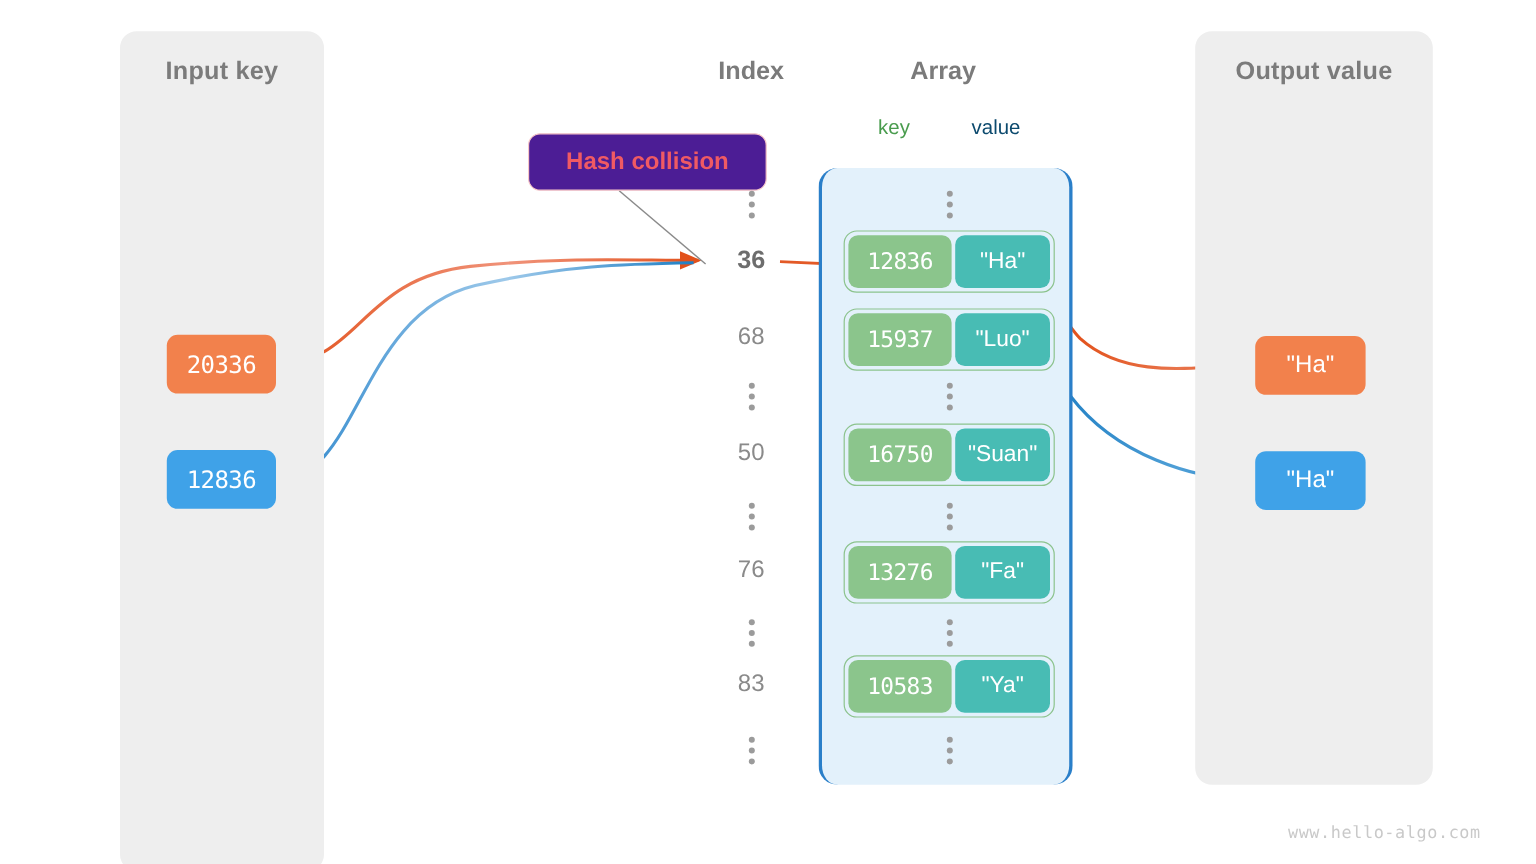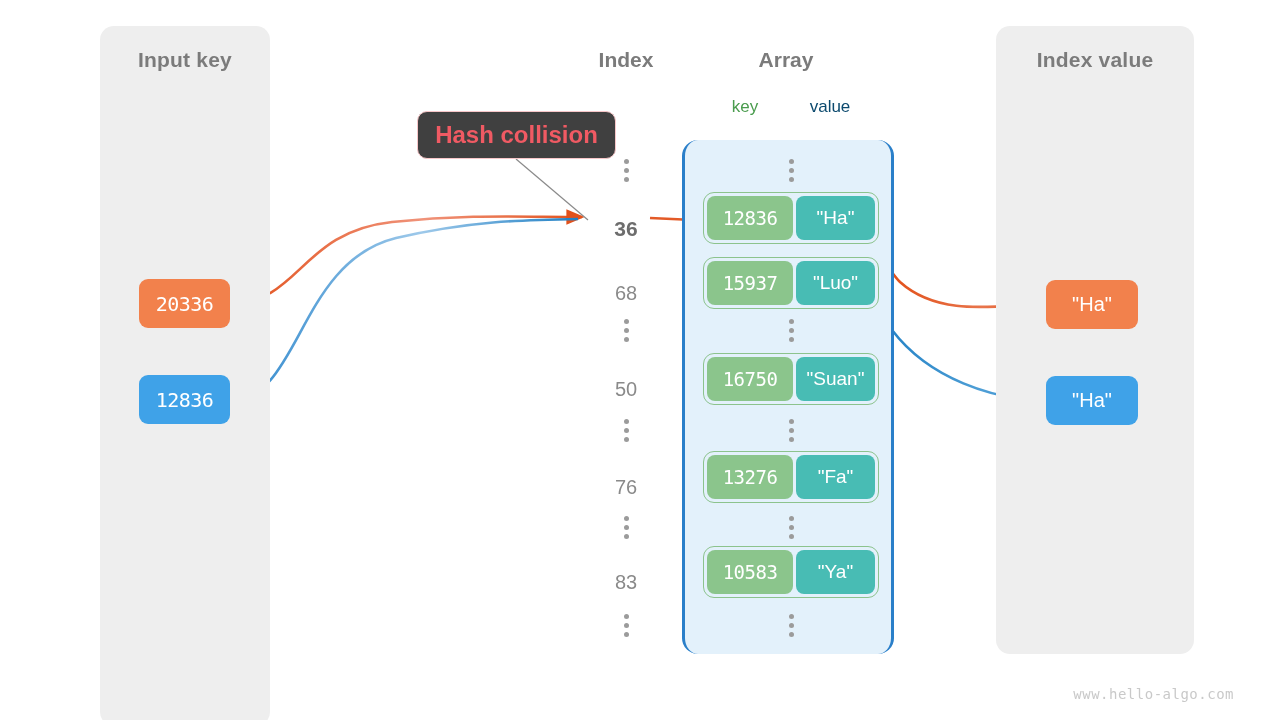--- a/index.html
+++ b/index.html
@@ -44,26 +44,26 @@
   }
   #hashbox .hf-line2{
     position:absolute;left:0;right:0;top:190px;
     text-align:center;font-size:23px;font-weight:bold;color:#1b3bd6;
     letter-spacing:.5px;
   }
 
   
   #collision{
     position:absolute;
-    left:417px;top:111px;width:197px;height:46px;
-    background:#404040;
+    left:440px;top:111px;width:197px;height:46px;
+    background:#4c1d95;
     border:1.4px solid #f7c6c8;
     border-radius:10px;
     display:flex;align-items:center;justify-content:center;
-    font-size:24px;font-weight:bold;color:#f05a63;
+    font-size:20px;font-weight:bold;color:#f05a63;
   }
 
   
   .colhead{
     position:absolute;
     font-size:21px;font-weight:bold;color:#7b7b7b;
     text-align:center;
   }
   #head-index{left:570px;top:48px;width:112px;}
   #head-array{left:730px;top:48px;width:112px;}
@@ -72,21 +72,21 @@
   }
   #head-key{left:705px;top:97px;width:80px;color:#4a9c4e;}
   #head-value{left:790px;top:97px;width:80px;color:#0c4a6e;}
 
   
   #index-col{
     position:absolute;left:570px;top:140px;width:112px;height:512px;
   }
   .idx-cell{
     position:absolute;left:0;width:112px;text-align:center;
-    font-size:20px;color:#8a8a8a;margin-top:12px;
+    font-size:20px;color:#8a8a8a;
   }
   .idx-cell.bold{font-weight:bold;color:#6d6d6d;font-size:21px;}
   .idx-dots{
     position:absolute;left:0;width:112px;
     display:flex;flex-direction:column;align-items:center;gap:4px;
   }
   .idx-dots span{
     display:block;width:5px;height:5px;border-radius:50%;background:#9b9b9b;
   }
 
@@ -298,20 +298,20 @@
         <div class="v">"Ya"</div>
       </div>
       <div class="arr-dots" style="top: 474px;">
         <span></span>
         <span></span>
         <span></span>
       </div>
     </div>
 
   <div class="panel" id="panel-output">
-    <div class="panel-title">Index value</div>
+    <div class="panel-title">Output value</div>
   </div>
 
   <div class="chip orange" id="out-val-0">"Ha"</div>
   <div class="chip blue" id="out-val-1">"Ha"</div>
 
   <div id="watermark">www.hello-algo.com</div>
 </div>
 
 </body></html>

